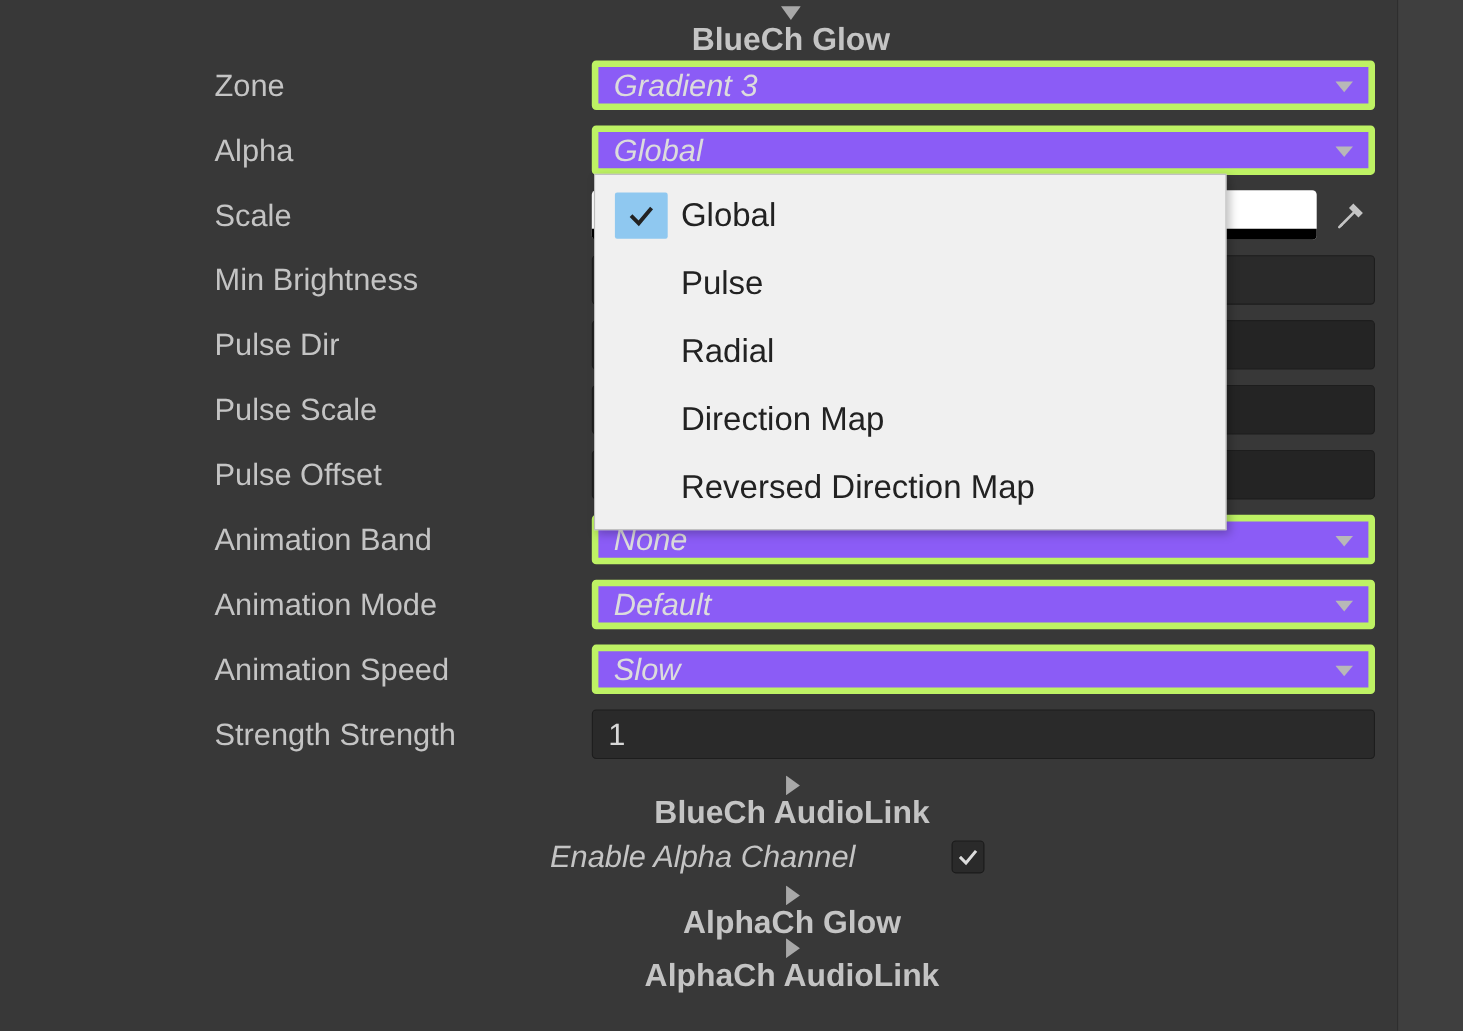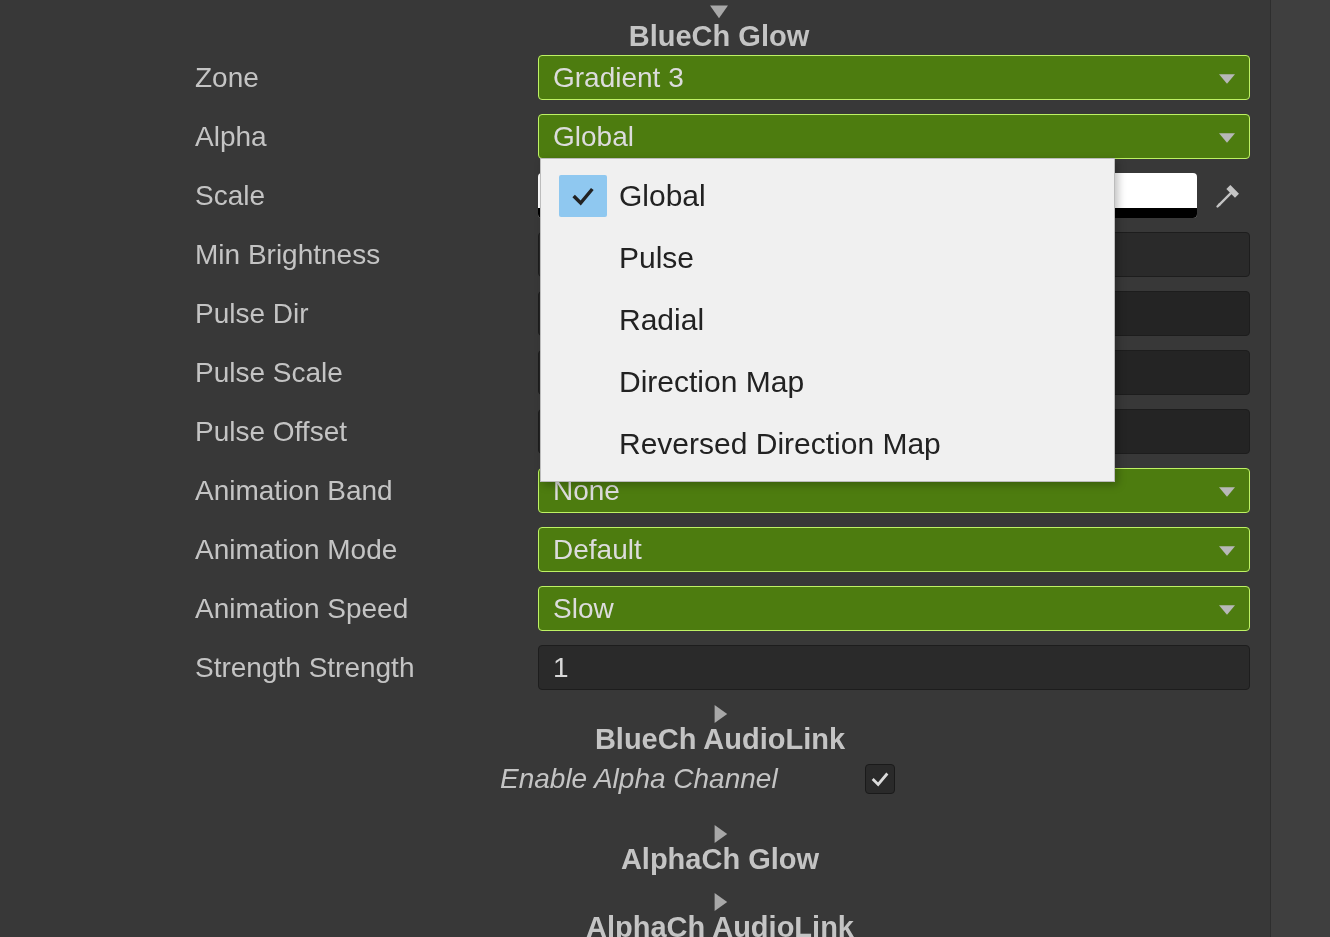--- a/index.html
+++ b/index.html
@@ -24,21 +24,20 @@
   }
   .header-row {
     display: flex;
     align-items: center;
     height: 48px;
     padding-left: 108px;
     flex-direction: column;
   }
   .header-row.sub {
     padding-left: 110px;
-    margin-top: 20px;
   }
   .foldout-arrow {
     width: 34px;
     display: flex;
     justify-content: center;
     align-items: center;
     color: #a8a8a8;
   }
   .foldout-arrow svg { width: 18px; height: 18px; }
   .section-title {
@@ -60,29 +59,30 @@
   }
   .field-col {
     flex: 1;
     display: flex;
     align-items: center;
     gap: 8px;
   }
   .dropdown {
     flex: 1;
     height: 45px;
-    background: #4d7c0f;
-    border: 1px solid #bef264;
+    background: #8b5cf6;
+    border: 6px solid #bef264;
     border-radius: 4px;
     display: flex;
     align-items: center;
     justify-content: space-between;
     padding: 0 14px 0 14px;
     color: #dcdcdc;
     font-size: 28px;
+    font-style: italic;
   }
   .dropdown .caret {
     color: #b8b8b8;
   }
   .numeric-input {
     flex: 1;
     height: 45px;
     background: #2a2a2a;
     border: 1px solid #1d1d1d;
     border-radius: 4px;

